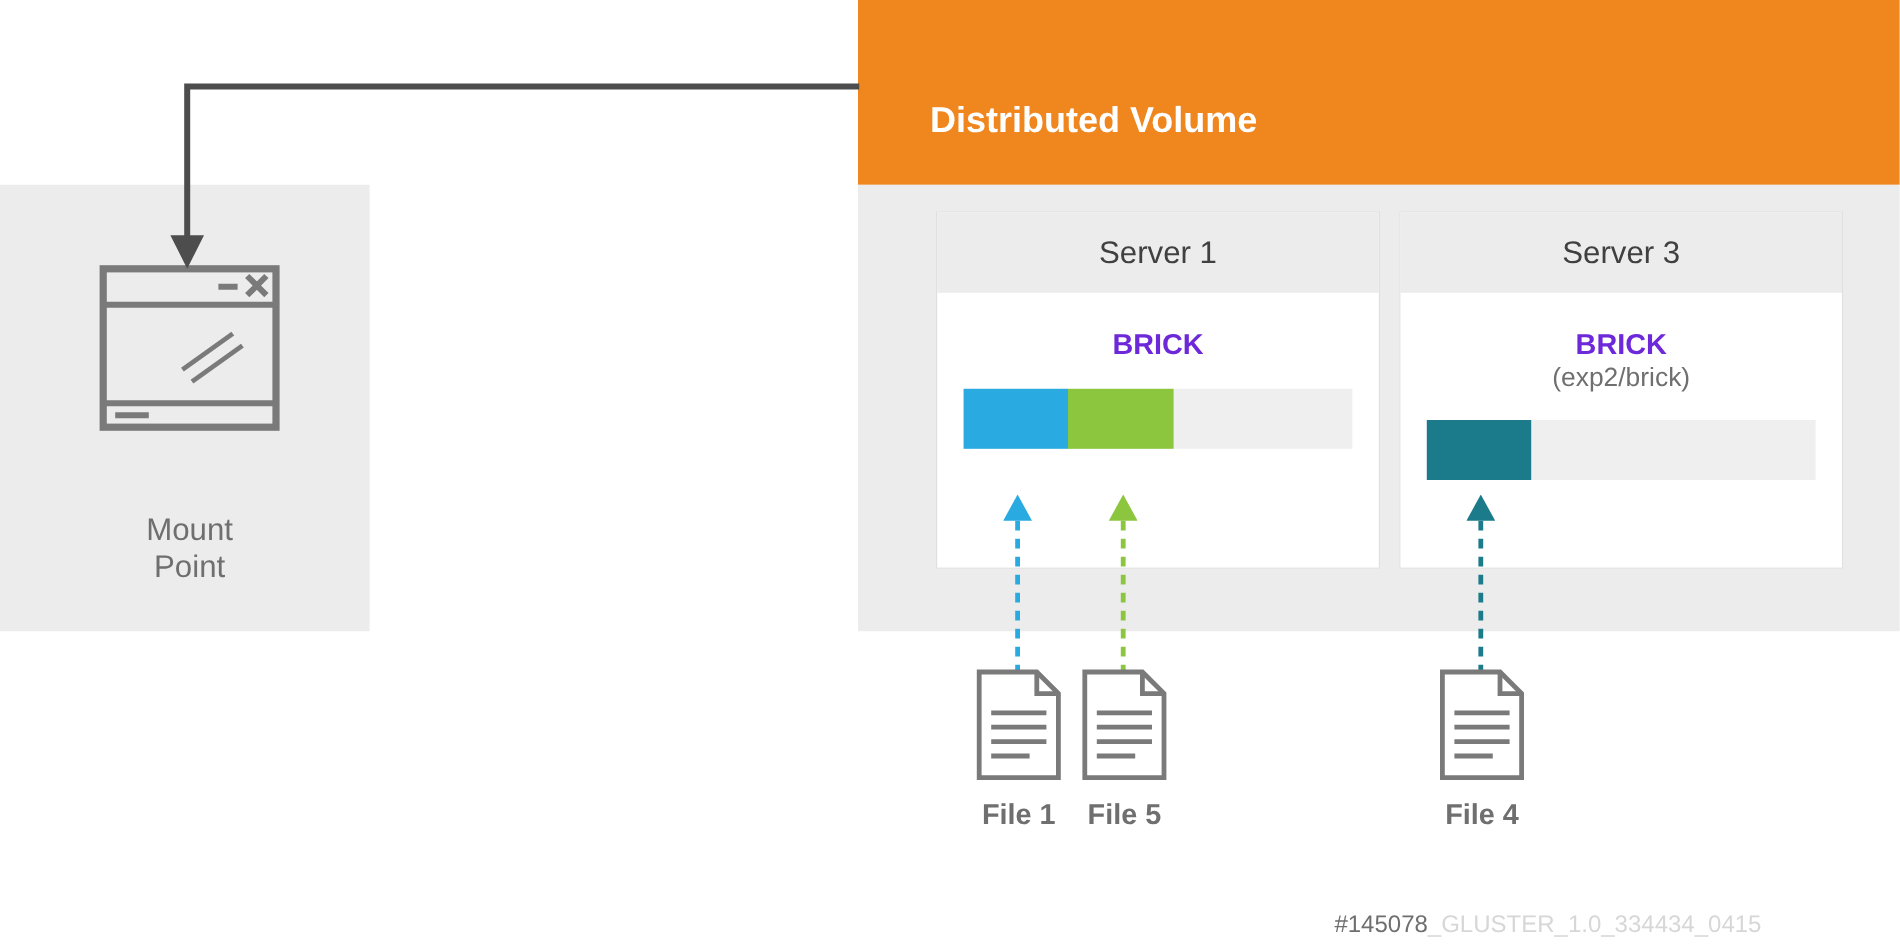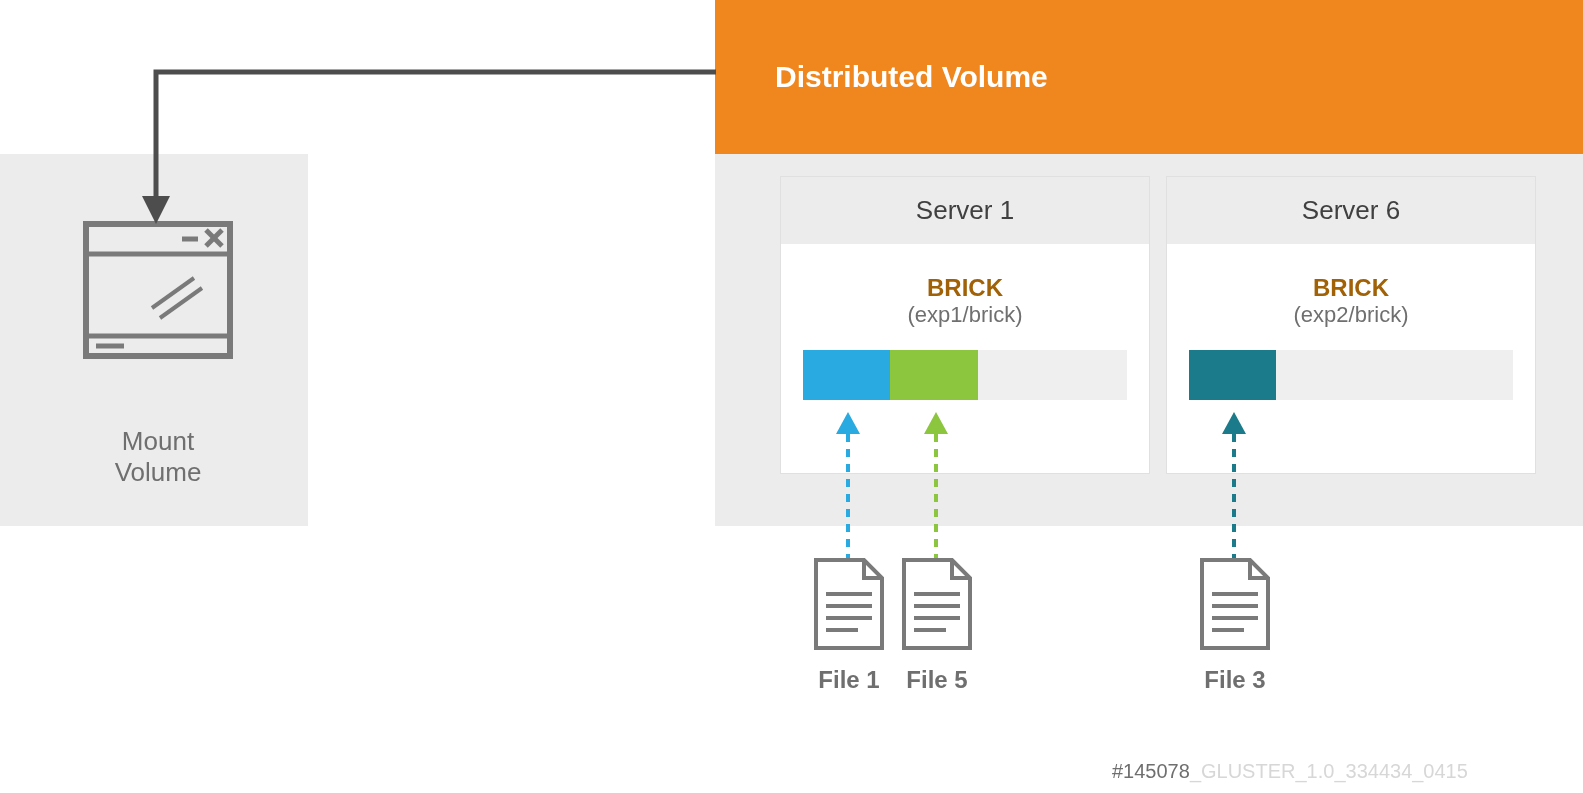--- a/index.html
+++ b/index.html
@@ -35,38 +35,38 @@
   }
   
   .orange-header {
     background: #f0861e;
     left: 715px; top: 0;
     width: 868px; height: 154px;
     color: #ffffff;
     font-size: 30px;
     font-weight: 600;
     padding-left: 60px;
-    padding-top: 60px;
+    padding-top: 84px;
   }
 
   
   .server-card {
     background: #ffffff;
     border: 1px solid #e0e0e0;
   }
   .server-header {
     background: #ececec;
     text-align: center;
     color: #404040;
     font-size: 26px;
     padding: 18px 0;
   }
   .brick-title {
     text-align: center;
-    color: #a16207;
+    color: #6d28d9;
     font-size: 24px;
     font-weight: 600;
   }
   .brick-sub {
     text-align: center;
     color: #6f6f6f;
     font-size: 22px;
   }
   .bar-bg {
     background: #efefef;
@@ -99,46 +99,45 @@
   <line x1="100" y1="19" x2="116" y2="19" stroke="#7a7a7a" stroke-width="5"></line>
   <line x1="124" y1="10" x2="140" y2="26" stroke="#7a7a7a" stroke-width="5"></line>
   <line x1="140" y1="10" x2="124" y2="26" stroke="#7a7a7a" stroke-width="5"></line>
   <line x1="70" y1="88" x2="112" y2="58" stroke="#7a7a7a" stroke-width="4"></line>
   <line x1="78" y1="98" x2="120" y2="68" stroke="#7a7a7a" stroke-width="4"></line>
   <line x1="14" y1="126" x2="42" y2="126" stroke="#7a7a7a" stroke-width="5"></line>
 </svg>
 
 <div class="abs mount-label" style="left:82px; top:378px; width:152px;">
   <span>Mount</span><br>
-  <span>Volume</span>
+  <span>Point</span>
 </div>
 
 <div class="abs orange-header">
   <span>Distributed Volume</span>
 </div>
 
 <div class="abs right-panel"></div>
 
 <svg class="abs" style="left:0; top:0;" width="760" height="240">
   <polyline points="716,72 156,72 156,202" fill="none" stroke="#4d4d4d" stroke-width="5"></polyline>
   <polygon points="156,224 142,196 170,196" fill="#4d4d4d"></polygon>
 </svg>
 
 <div class="abs server-card" style="left:780px; top:176px; width:370px; height:298px;">
   <div class="server-header">Server 1</div>
   <div class="brick-title" style="margin-top:30px;">BRICK</div>
-  <div class="brick-sub">(exp1/brick)</div>
   <div class="bar-bg" style="margin:22px 22px 0 22px;">
     <div class="seg" style="background:#29abe2; width:27%;"></div>
     <div class="seg" style="background:#8cc63f; width:27%;"></div>
   </div>
 </div>
 
 <div class="abs server-card" style="left:1166px; top:176px; width:370px; height:298px;">
-  <div class="server-header">Server 6</div>
+  <div class="server-header">Server 3</div>
   <div class="brick-title" style="margin-top:30px;">BRICK</div>
   <div class="brick-sub">(exp2/brick)</div>
   <div class="bar-bg" style="margin:22px 22px 0 22px;">
     <div class="seg" style="background:#1b7b8a; width:27%;"></div>
   </div>
 </div>
 
 <svg class="abs" style="left:836px; top:412px;" width="24" height="150">
   <line x1="12" y1="150" x2="12" y2="22" stroke="#29abe2" stroke-width="4" stroke-dasharray="8 7"></line>
   <polygon points="12,0 0,22 24,22" fill="#29abe2"></polygon>
@@ -172,17 +171,17 @@
   <polygon points="4,4 52,4 70,22 70,92 4,92" fill="#ffffff" stroke="#7a7a7a" stroke-width="4"></polygon>
   <polyline points="52,4 52,22 70,22" fill="none" stroke="#7a7a7a" stroke-width="4"></polyline>
   <line x1="14" y1="38" x2="60" y2="38" stroke="#7a7a7a" stroke-width="4"></line>
   <line x1="14" y1="50" x2="60" y2="50" stroke="#7a7a7a" stroke-width="4"></line>
   <line x1="14" y1="62" x2="60" y2="62" stroke="#7a7a7a" stroke-width="4"></line>
   <line x1="14" y1="74" x2="46" y2="74" stroke="#7a7a7a" stroke-width="4"></line>
 </svg>
 
 <div class="abs file-label" style="left:800px; top:666px; width:98px;">File 1</div>
 <div class="abs file-label" style="left:888px; top:666px; width:98px;">File 5</div>
-<div class="abs file-label" style="left:1186px; top:666px; width:98px;">File 3</div>
+<div class="abs file-label" style="left:1186px; top:666px; width:98px;">File 4</div>
 
 <div class="abs footer-id" style="left:1112px; top:760px;">
   <span>#145078</span><span class="faded">_GLUSTER_1.0_334434_0415</span>
 </div>
 
 </body></html>

